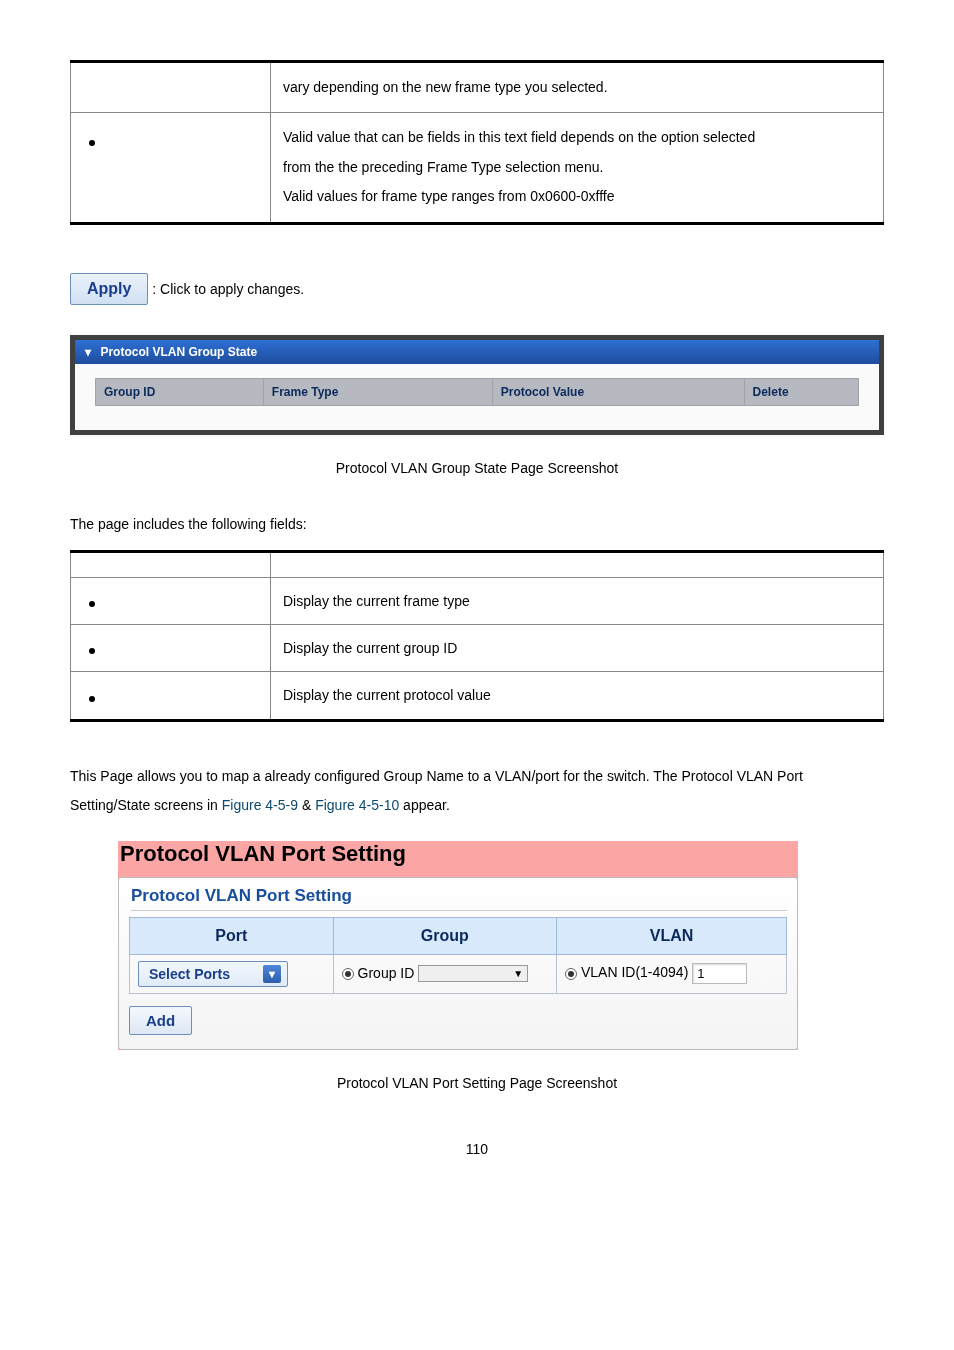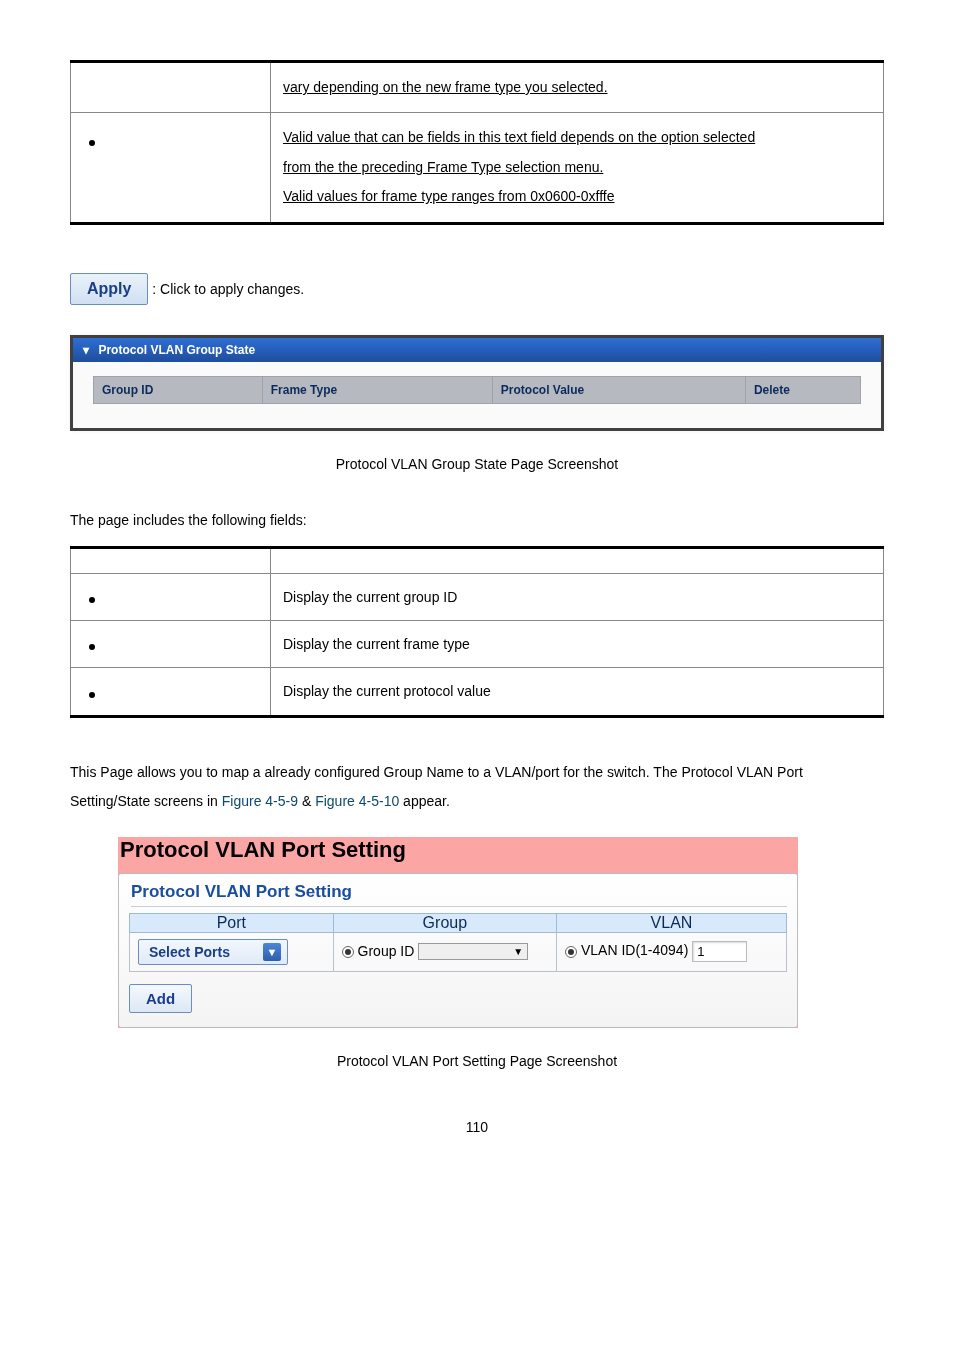--- a/index.html
+++ b/index.html
@@ -20,21 +20,20 @@
     border-collapse: collapse;
     border-top: 3px solid #000;
     border-bottom: 3px solid #000;
     margin-bottom: 20px;
   }
   .doc-table td {
     border: 1px solid #888;
     padding: 10px 12px;
     vertical-align: top;
     line-height: 2.1;
-    text-decoration: underline;
   }
   .doc-table td:first-child {
     width: 200px;
     text-align: left;
     vertical-align: top;
     padding-top: 14px;
   }
   .bullet-dot {
     display: inline-block;
     width: 6px; height: 6px; border-radius: 50%;
@@ -52,21 +51,21 @@
     color: #1a3e8c;
     font-weight: bold;
     font-size: 16px;
     padding: 6px 16px;
     border-radius: 2px;
     vertical-align: middle;
   }
   .apply-text { vertical-align: middle; }
   .panel-state {
     margin-top: 30px;
-    border: 3px solid #404040;
+    border: 5px solid #404040;
     background: #fafafa;
     box-shadow: 0 0 6px rgba(0,0,0,0.05);
   }
   .panel-state-header {
     background: linear-gradient(#2d6fd4, #1e4d9c);
     color: #fff;
     font-size: 12px;
     font-weight: bold;
     padding: 5px 10px;
   }
@@ -152,23 +151,23 @@
     padding-bottom: 4px;
   }
   .port-table {
     width: 100%;
     border-collapse: collapse;
   }
   .port-table th {
     background: #d7e9fb;
     border: 1px solid #9fbad8;
     color: #0b2a5c;
-    font-weight: normal;
+    font-weight: bold;
     font-size: 16px;
-    padding: 0;
+    padding: 9px;
   }
   .port-table td {
     border: 1px solid #b9c2cc;
     padding: 6px 8px;
     vertical-align: middle;
   }
   .select-ports {
     display: inline-flex;
     align-items: center;
     border: 1px solid #6a8fbf;
@@ -283,25 +282,25 @@
   <div class="section-intro">The page includes the following fields:</div>
 
   <table class="fields-table">
     <tbody>
         <tr>
           <td></td>
           <td></td>
         </tr>
     <tr>
       <td><span class="bullet-dot"></span></td>
-      <td>Display the current group ID</td>
+      <td>Display the current frame type</td>
     </tr>
     <tr>
       <td><span class="bullet-dot"></span></td>
-      <td>Display the current frame type</td>
+      <td>Display the current group ID</td>
     </tr>
     <tr>
       <td><span class="bullet-dot"></span></td>
       <td>Display the current protocol value</td>
     </tr>
   </tbody>
     </table>
 
   <div class="section-text">
     <span>This Page allows you to map a already configured Group Name to a VLAN/port for the switch. The Protocol VLAN Port Setting/State screens in </span><span class="fig-link">Figure 4-5-9</span><span> &amp; </span><span class="fig-link">Figure 4-5-10</span><span> appear.</span>

